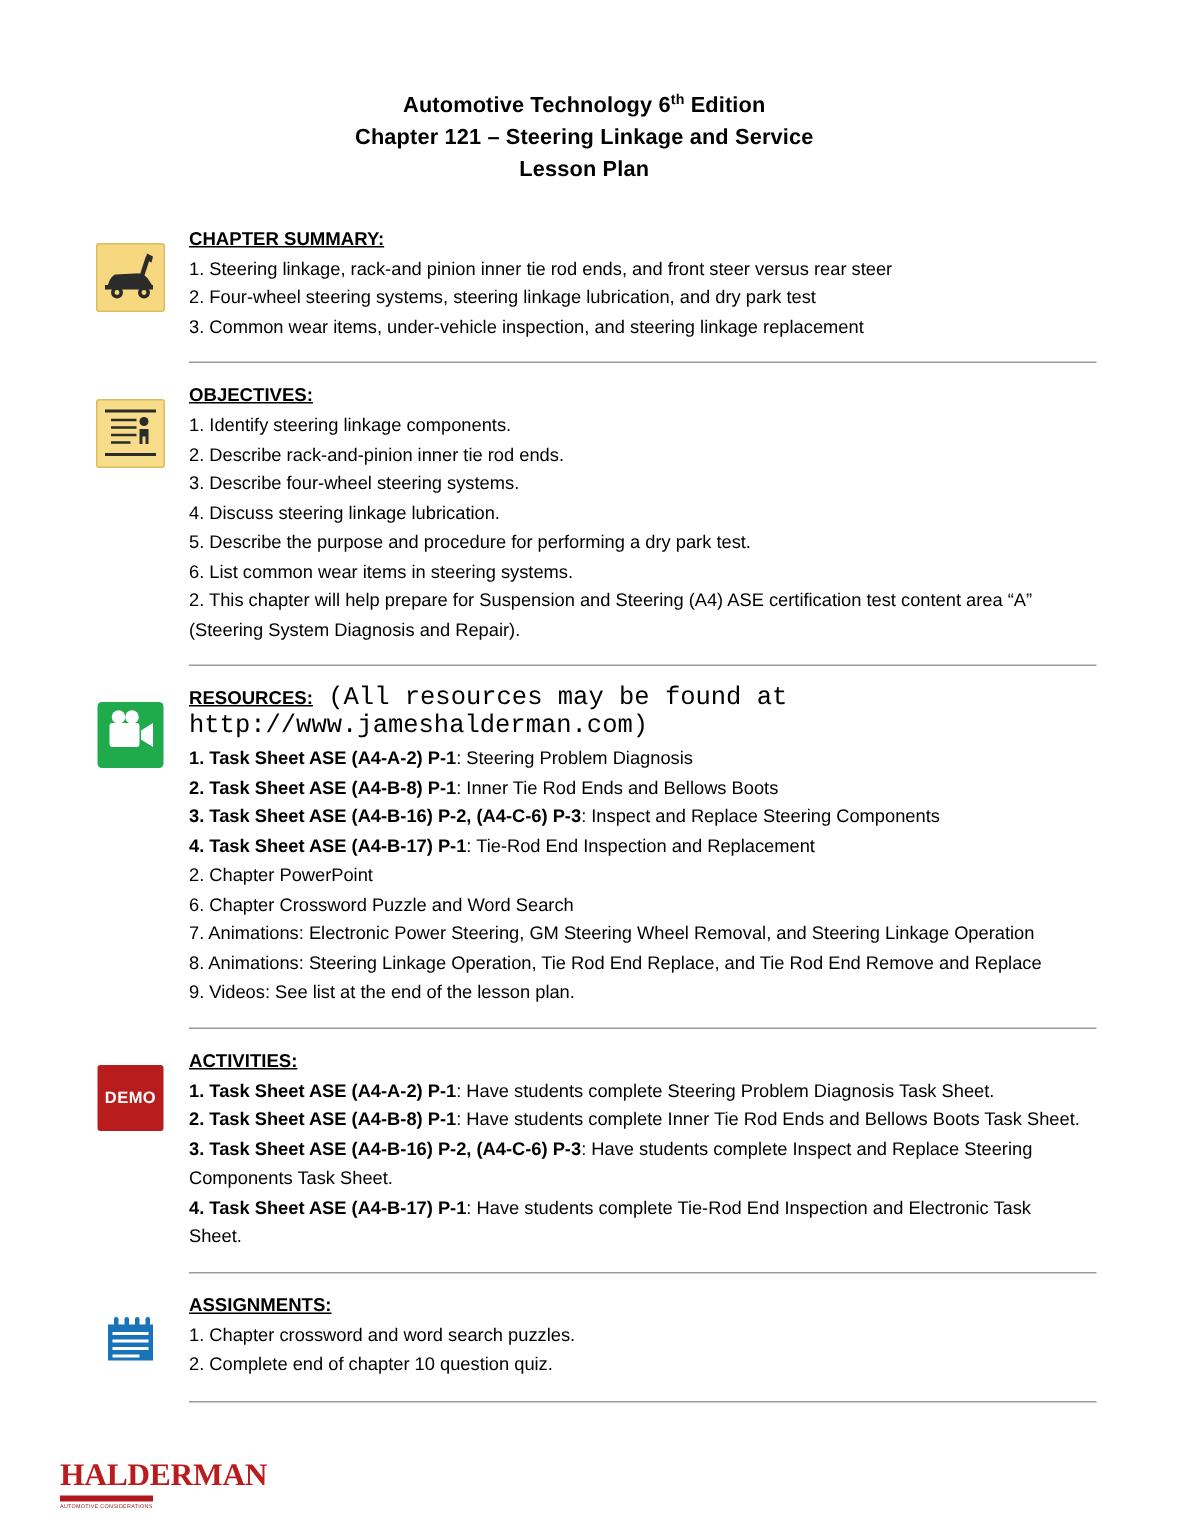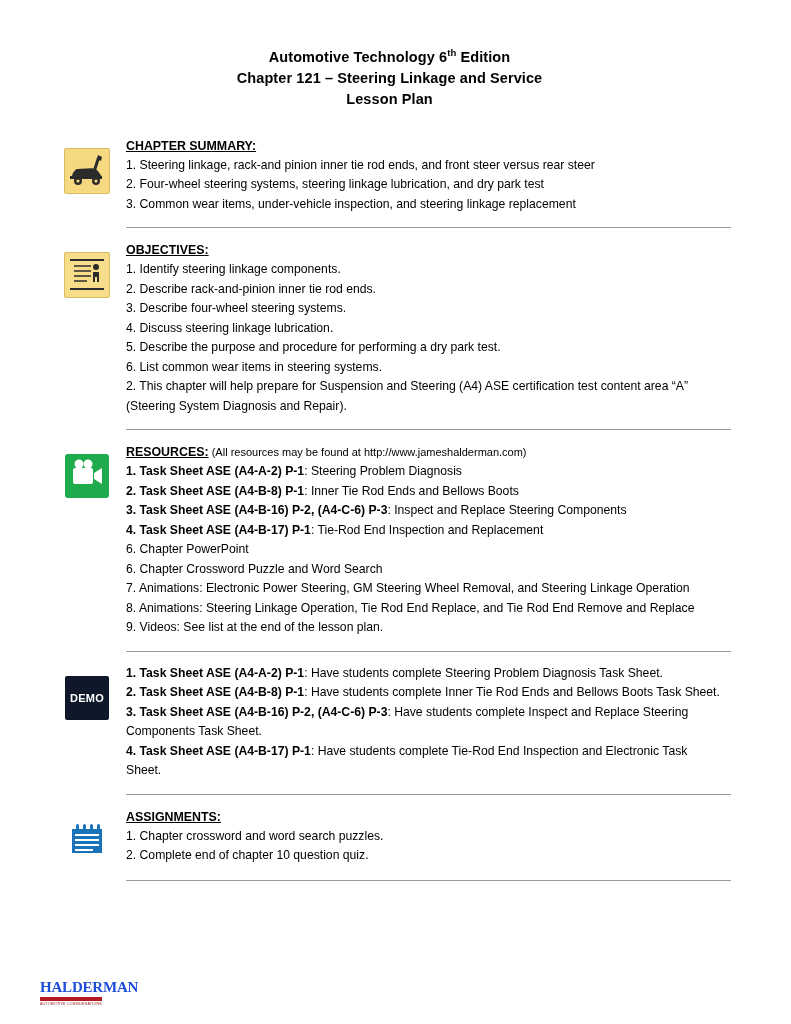--- a/index.html
+++ b/index.html
@@ -12,21 +12,21 @@
     height: 1024px;
     font-family: "Liberation Sans", sans-serif;
     color: #000000;
     position: relative;
     overflow: hidden;
   }
   .page {
     width: 791px;
     height: 1024px;
     box-sizing: border-box;
-    padding: 30px 60px 10px 48px;
+    padding: 44px 60px 10px 48px;
     position: relative;
   }
   .title-block {
     text-align: center;
     margin-top: 12px;
     margin-bottom: 26px;
   }
   .title-line {
     font-size: 14.5px;
     font-weight: bold;
@@ -59,23 +59,24 @@
     font-weight: bold;
     text-decoration: underline;
     margin-bottom: 3px;
     display: inline;
     margin-top: 21px;
   }
   .head-wrap {
     margin-bottom: 2px;
   }
   .head-extra {
-    font-size: 11px;
+    font-size: 17px;
     font-weight: normal;
     text-decoration: none;
+    font-family: Liberation Mono, monospace;
   }
   .line {
     font-size: 12.2px;
     line-height: 19.5px;
     margin: 0;
   }
   .line b { font-weight: bold; }
   .rule {
     border: none;
     border-top: 1px solid #9a9a9a;
@@ -108,21 +109,21 @@
     overflow: hidden;
   }
   
   .ic-resources {
     background: #1faa4c;
     border-radius: 3px;
     overflow: hidden;
   }
   
   .ic-demo {
-    background: #0f172a;
+    background: #b91c1c;
     border-radius: 2px;
     display: flex;
     align-items: center;
     justify-content: center;
   }
   .ic-demo span {
     color: #ffffff;
     font-weight: bold;
     font-size: 11px;
     letter-spacing: 0.3px;
@@ -135,22 +136,22 @@
 
   .logo {
     position: absolute;
     left: 40px;
     bottom: 18px;
     width: 90px;
   }
   .logo-text {
     font-family: "Liberation Serif", serif;
     font-weight: bold;
-    font-size: 15px;
-    color: #1d4ed8;
+    font-size: 21px;
+    color: #b91c1c;
     letter-spacing: -0.2px;
   }
   .logo-sub {
     font-size: 3.6px;
     color: #9a1418;
     letter-spacing: 0.2px;
     margin-top: 1px;
   }
   .logo-bar {
     height: 4px;
@@ -243,36 +244,39 @@
       </div>
     </div>
     <div class="content-col">
       <div class="head-wrap">
         <span class="head">RESOURCES:</span><span class="head-extra"> (All resources may be found at http://www.jameshalderman.com)</span>
       </div>
       <p class="line"><b>1. Task Sheet ASE (A4-A-2) P-1</b><span>: Steering Problem Diagnosis</span></p>
       <p class="line"><b>2. Task Sheet ASE (A4-B-8) P-1</b><span>:  Inner Tie Rod Ends and Bellows Boots</span></p>
       <p class="line"><b>3. Task Sheet ASE (A4-B-16) P-2, (A4-C-6) P-3</b><span>: Inspect and Replace Steering Components</span></p>
       <p class="line"><b>4. Task Sheet ASE (A4-B-17) P-1</b><span>: Tie-Rod End Inspection and Replacement</span></p>
-      <p class="line"><span>6. Chapter PowerPoint</span></p>
+      <p class="line"><span>2. Chapter PowerPoint</span></p>
       <p class="line"><span>6. Chapter Crossword Puzzle and Word Search</span></p>
       <p class="line"><span>7. Animations: Electronic Power Steering, GM Steering Wheel Removal, and Steering Linkage Operation</span></p>
       <p class="line"><span>8. Animations: Steering Linkage Operation, Tie Rod End Replace, and Tie Rod End Remove and Replace</span></p>
       <p class="line"><span>9. Videos: See list at the end of the lesson plan.</span></p>
     </div>
   </div>
   <hr class="rule">
 
   <div class="section">
     <div class="icon-col">
       <div class="icon ic-demo">
         <span>DEMO</span>
       </div>
     </div>
     <div class="content-col">
+      <div class="head-wrap">
+        <span class="head">ACTIVITIES:</span>
+      </div>
       <p class="line"><b>1. Task Sheet ASE (A4-A-2) P-1</b><span>: Have students complete Steering Problem Diagnosis Task Sheet.</span></p>
       <p class="line"><b>2. Task Sheet ASE (A4-B-8) P-1</b><span>: Have students complete Inner Tie Rod Ends and Bellows Boots Task Sheet.</span></p>
       <p class="line"><b>3. Task Sheet ASE (A4-B-16) P-2, (A4-C-6) P-3</b><span>: Have students complete Inspect and Replace Steering</span></p>
       <p class="line"><span>Components Task Sheet.</span></p>
       <p class="line"><b>4. Task Sheet ASE (A4-B-17) P-1</b><span>: Have students complete Tie-Rod End Inspection and Electronic Task</span></p>
       <p class="line"><span>Sheet.</span></p>
     </div>
   </div>
   <hr class="rule">
 

